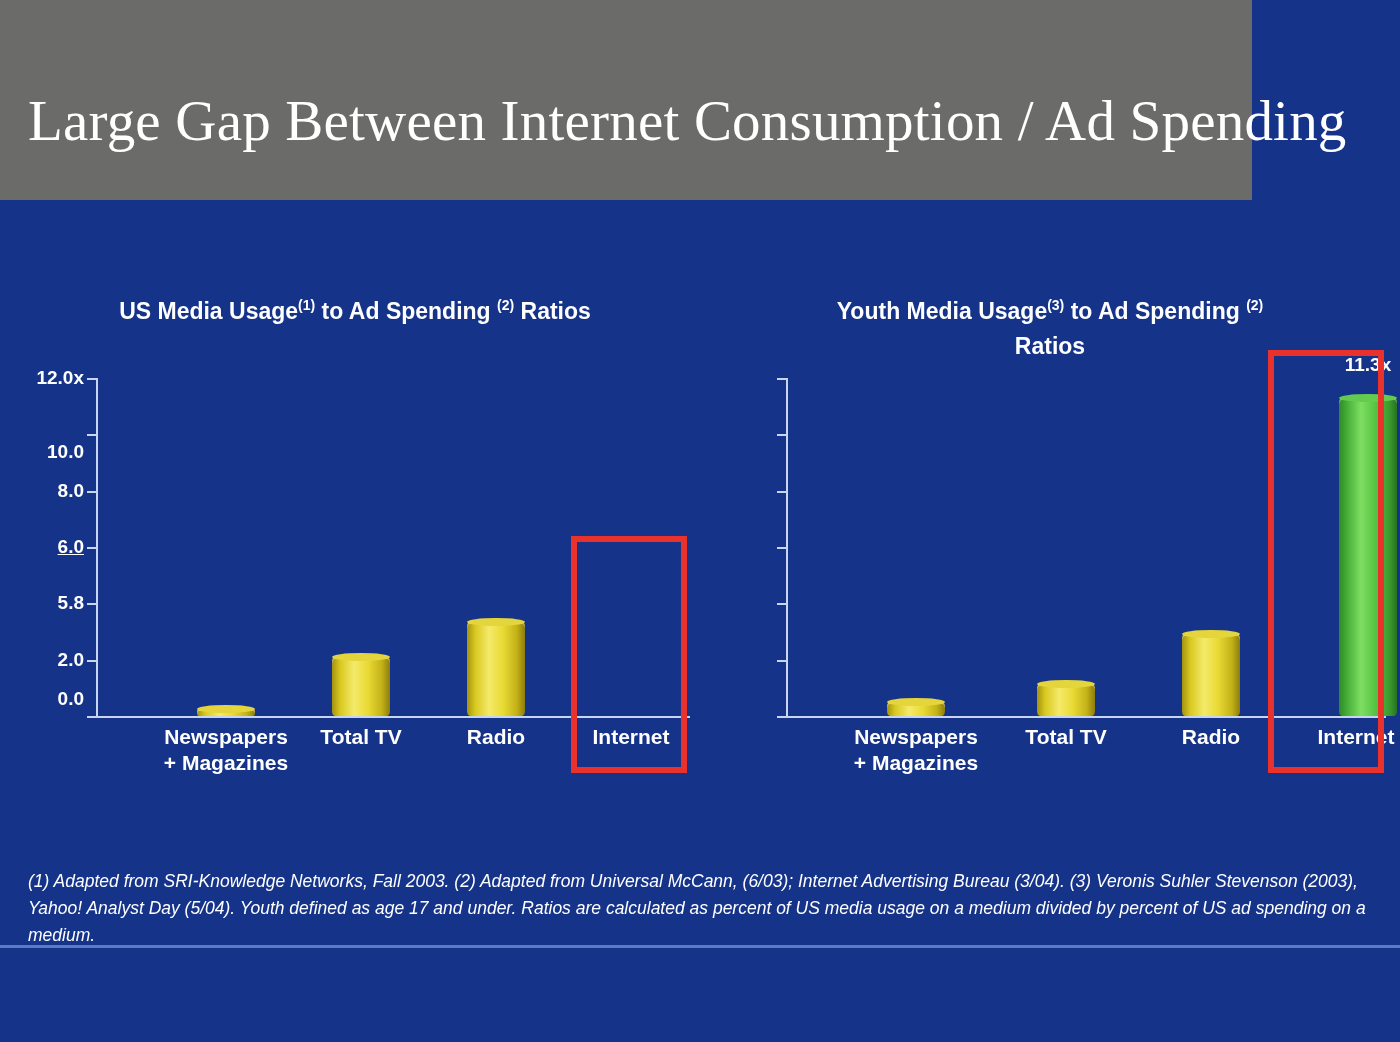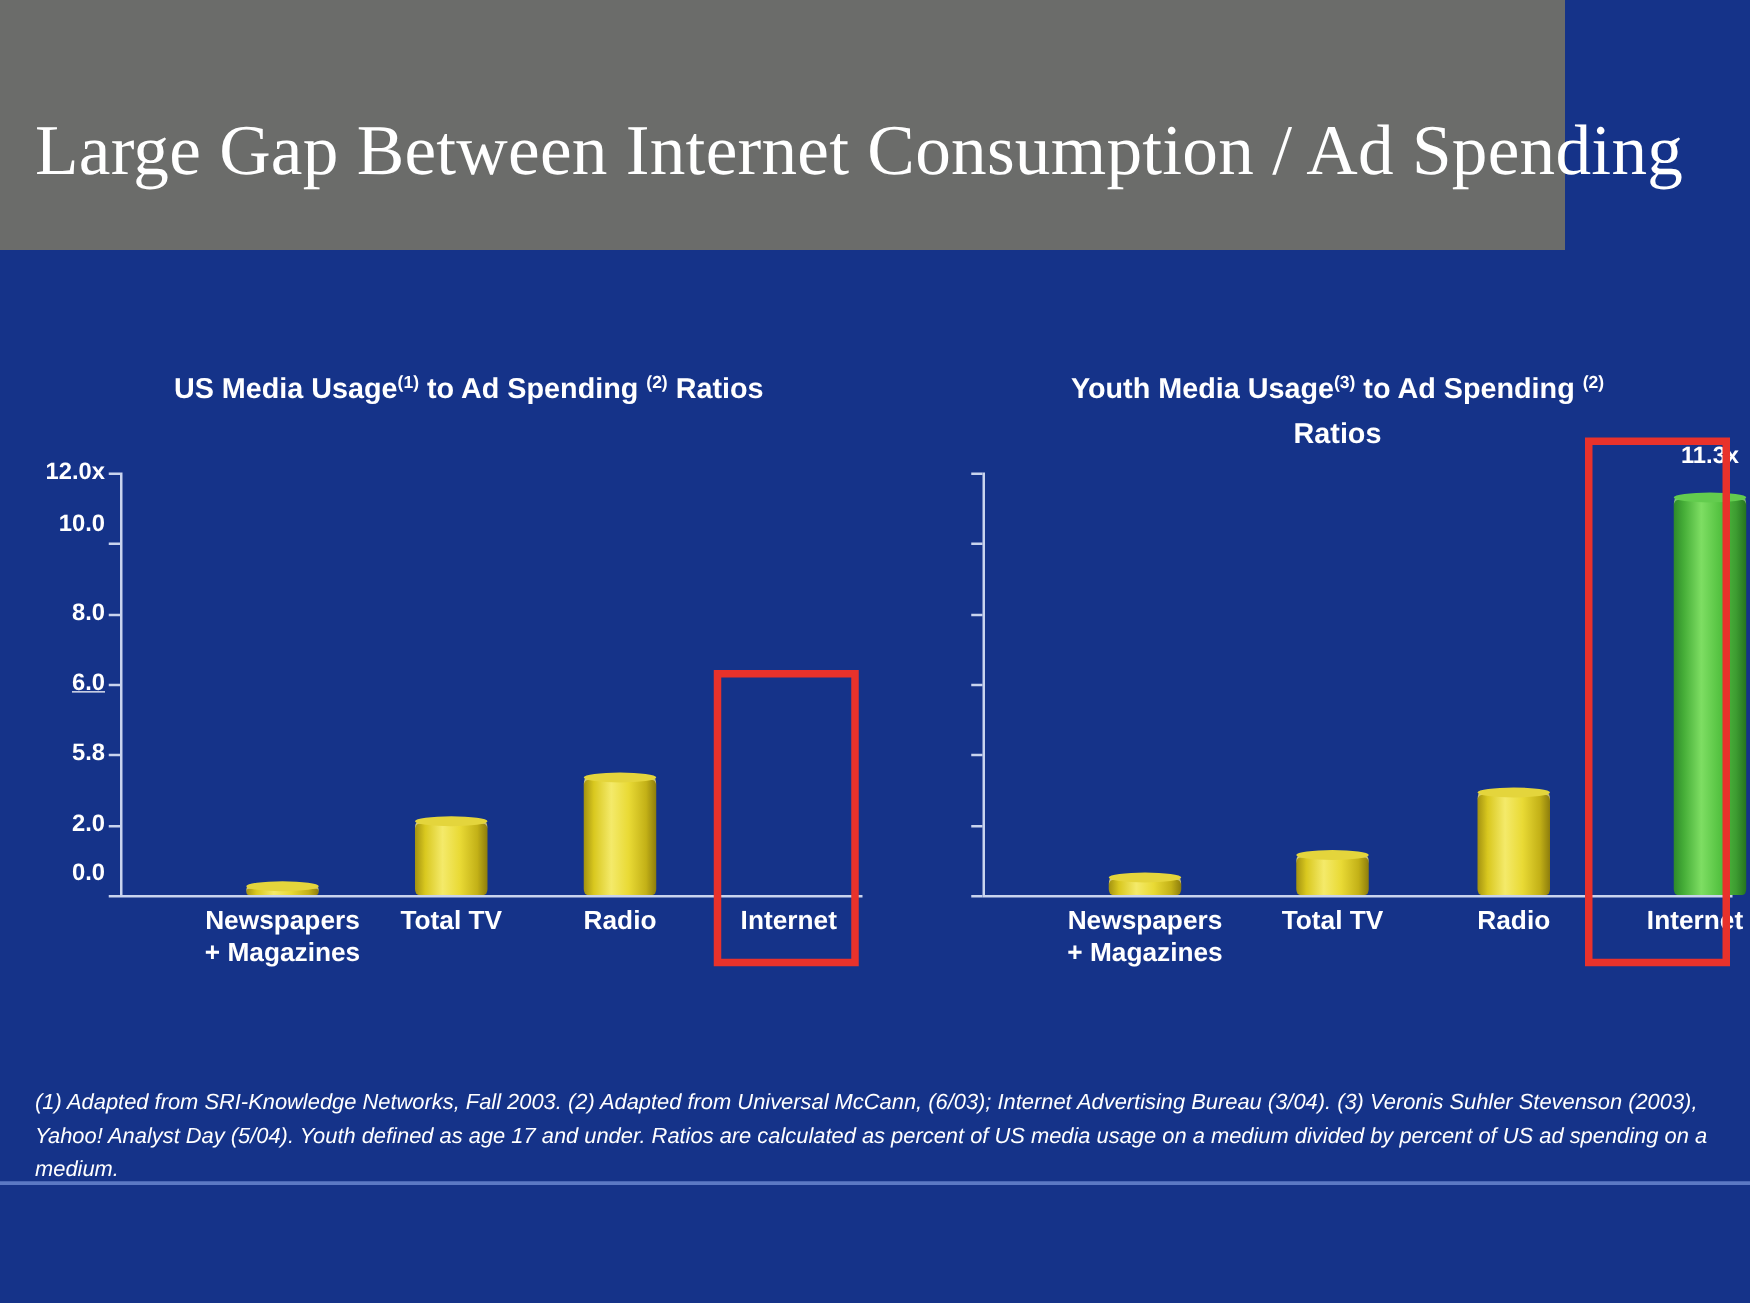--- a/index.html
+++ b/index.html
@@ -29,21 +29,20 @@
   
   .panel{position:absolute;top:0;}
   .panel-left{left:0;width:710px;}
   .panel-right{left:700px;width:700px;}
 
   .chart-title{
     position:absolute;top:88px;left:0;width:100%;
     text-align:center;
     color:#ffffff;font-size:23px;font-weight:bold;
     line-height:35px;
-    padding-left:20px;
   }
   .chart-title sup{font-size:14px;vertical-align:super;font-weight:bold;}
 
   
   .plot{
     position:absolute;
     top:178px;          
     height:338px;       
   }
   .plot-left{left:96px;width:594px;}
@@ -160,21 +159,21 @@
   <div class="panel panel-left">
     <div class="chart-title">
       <span>US Media Usage</span><sup>(1)</sup><span> to Ad Spending </span><sup>(2)</sup><span> Ratios</span>
     </div>
     <div class="ylabels ylabels-left">
         <div class="ylabel" style="top: 321px;">0.0</div>
         <div class="ylabel" style="top: 281.667px;">2.0</div>
         <div class="ylabel" style="top: 225.333px;">5.8</div>
         <div class="ylabel" style="top: 169px; text-decoration: underline;">6.0</div>
         <div class="ylabel" style="top: 112.667px;">8.0</div>
-        <div class="ylabel" style="top: 42px;">10.0</div>
+        <div class="ylabel" style="top: 74px;">10.0</div>
         <div class="ylabel" style="top: 0px;">12.0x</div>
       </div>
     <div class="plot plot-left">
       <div class="axis-line"></div>
       <div class="base-line"></div>
     <div class="tick" style="top: 338px;"></div>
         <div class="tick" style="top: 281.667px;"></div>
         <div class="tick" style="top: 225.333px;"></div>
         <div class="tick" style="top: 169px;"></div>
         <div class="tick" style="top: 112.667px;"></div>

